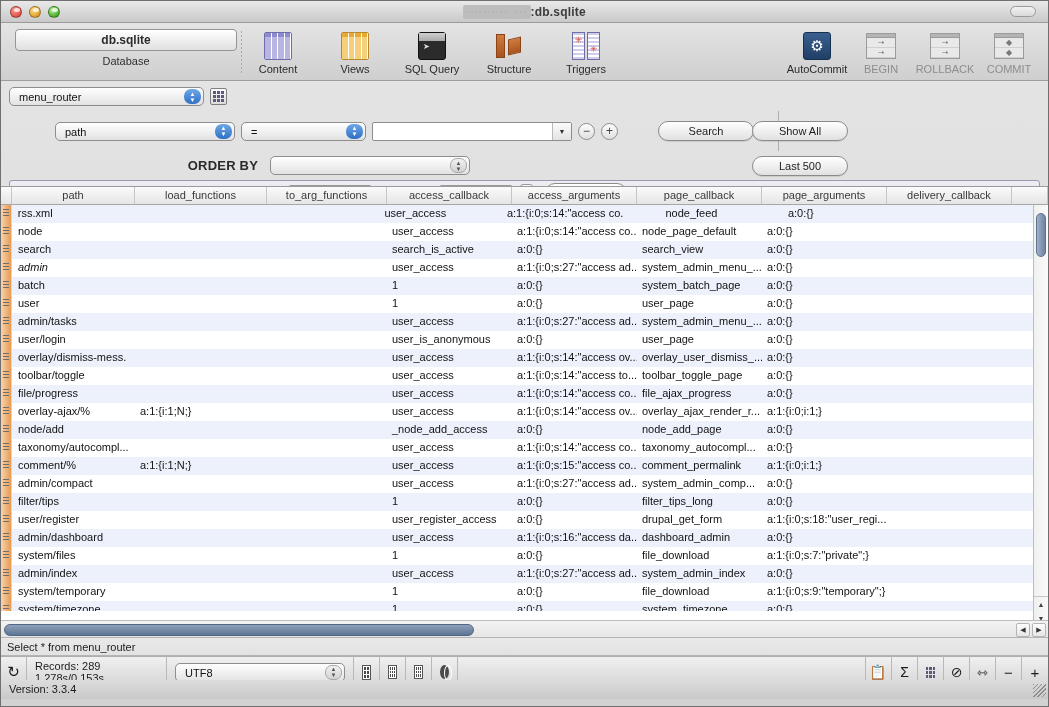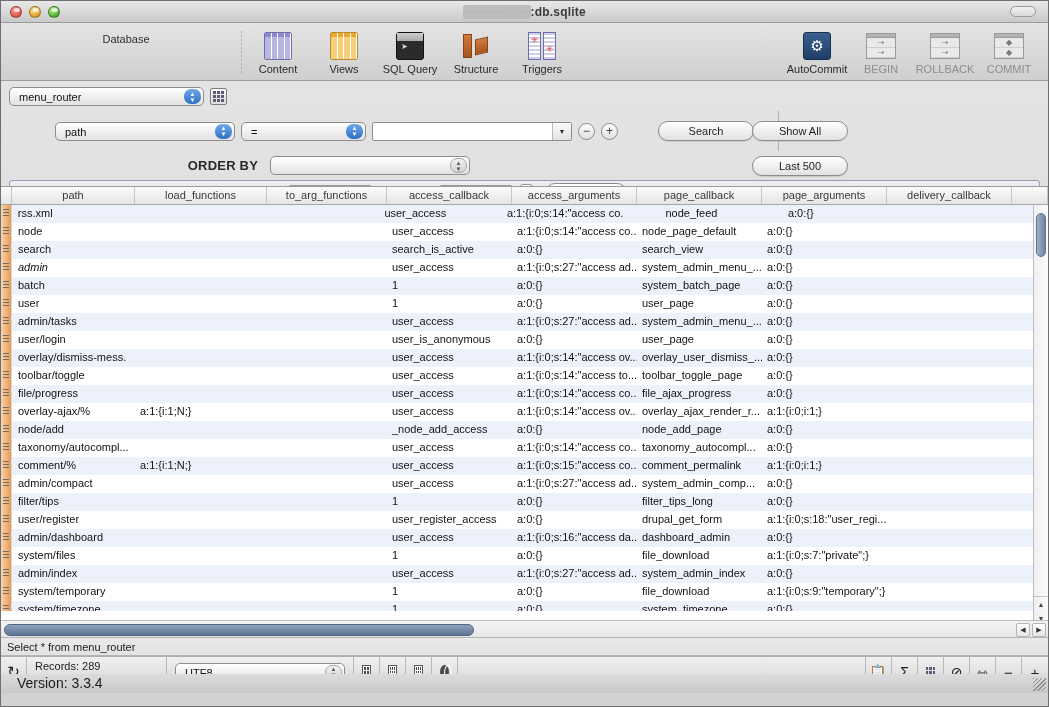--- a/index.html
+++ b/index.html
@@ -57,21 +57,21 @@
     width:222px; height:22px; margin:0 auto;
     border:1px solid #959595; border-radius:4px;
     background:linear-gradient(#ffffff,#e0e0e0);
     box-shadow:0 1px 0 rgba(255,255,255,.7) inset;
     font-size:12px; font-weight:700; color:#2c2c2c;
     line-height:21px; cursor:default;
   }
   .db-label{ margin-top:4px; font-size:11px; color:#2f2f2f;}
   .tb-sep{ width:1px; align-self:stretch; margin:2px 8px 6px 0;
            background:repeating-linear-gradient(#aaa 0 2px,transparent 2px 4px); }
-  .tb-items{ display:flex; align-items:flex-start; gap:10px;}
+  .tb-items{ display:flex; align-items:flex-start; gap:21px;}
   .tb-item{ width:56px; text-align:center; cursor:default; }
   .tb-item .gl{ height:34px; display:flex; align-items:center; justify-content:center;}
   .tb-item .cap{ font-size:11px; color:#2b2b2b; white-space:nowrap;}
   .tb-item.dim .cap{ color:#8d8d8d;}
   .tb-spacer{ flex:1; }
   .tb-right{ display:flex; align-items:flex-start; gap:2px; padding-right:8px;}
   .tb-right .tb-item{ width:62px;}
 
   
   .gicon{ width:28px;height:28px;border:1px solid #6d6da8;border-radius:2px;
@@ -230,23 +230,23 @@
     position:absolute; left:0; right:0; top:655px; height:32px;
     background:linear-gradient(#f0f0f0,#d5d5d5);
     border-top:1px solid #aeaeae; border-bottom:1px solid #a5a5a5;
     display:flex; align-items:center;
   }
   .bb-cell{ height:32px; display:flex; align-items:center; justify-content:center;
     border-right:1px solid #b9b9b9; padding:0 8px; font-size:11px; color:#1c1c1c; cursor:default;}
   .bb-cell.no-border{ border-right:none; }
   .bb-icon{ width:26px; }
   .statbar{
-    position:absolute; left:0; right:0; bottom:13px; height:19px;
+    position:absolute; left:0; right:0; bottom:7px; height:19px;
     background:linear-gradient(#dcdcdc,#c9c9c9);
-    font-size:14px; color:#1c1c1c; padding-left:16px; line-height:19px;
+    font-size:11px; color:#1c1c1c; padding-left:8px; line-height:19px;
   }
   .grip{ position:absolute; right:2px; bottom:2px; width:13px; height:13px;
     background:repeating-linear-gradient(135deg,#8e8e8e 0 1px,transparent 1px 3px);}
 
   .bi-grid{width:13px;height:15px;border:1px solid #555;display:grid;
     grid-template-columns:1fr 1fr;grid-template-rows:repeat(3,1fr);gap:1px;padding:1px;background:#fff;}
   .bi-grid i{background:#4a4a4a;}
   .bi-grid3{width:15px;height:14px;border:1px solid #555;display:grid;
     grid-template-columns:repeat(3,1fr);grid-template-rows:repeat(3,1fr);gap:1px;padding:1px;background:#fff;}
   .bi-grid3 i{background:#4a4a4a;}
@@ -266,20 +266,21 @@
       <div class="tl green"></div>
     </div>
     <div class="title-text">
       <span class="title-redact">··········_···</span><span>:db.sqlite</span>
     </div>
     <div class="title-pill"></div>
   </div>
 
   <div class="toolbar">
     <div class="db-group">
+      <div class="db-button">db.sqlite</div>
       <div class="db-label">Database</div>
     </div>
     <div class="tb-sep"></div>
     <div class="tb-items">
 
       <div class="tb-item">
         <div class="gl">
           <div class="gicon purple">
               <i></i>
               <i></i>

